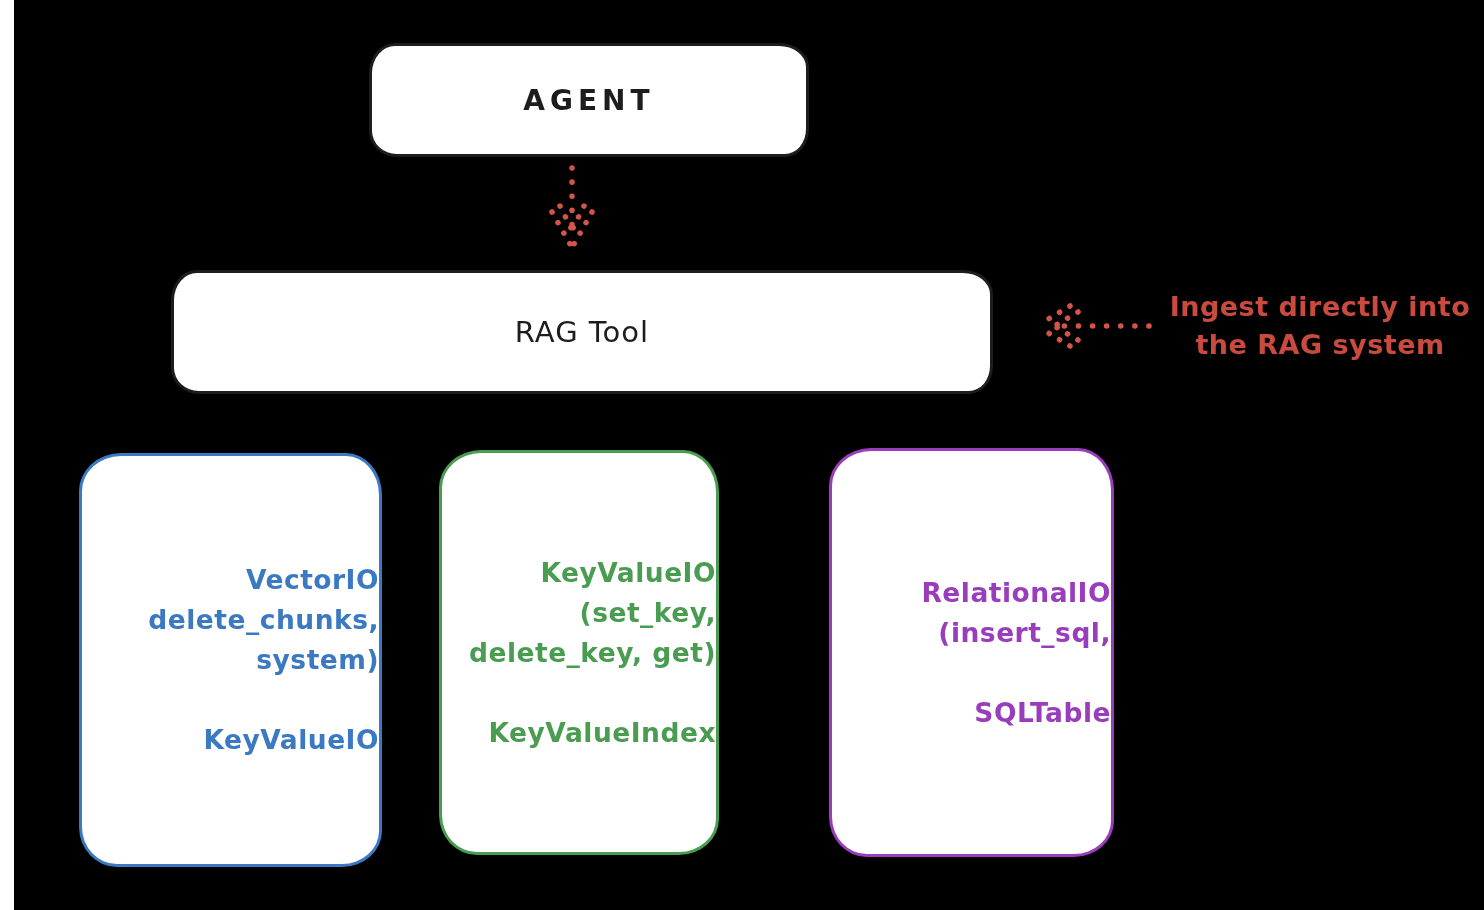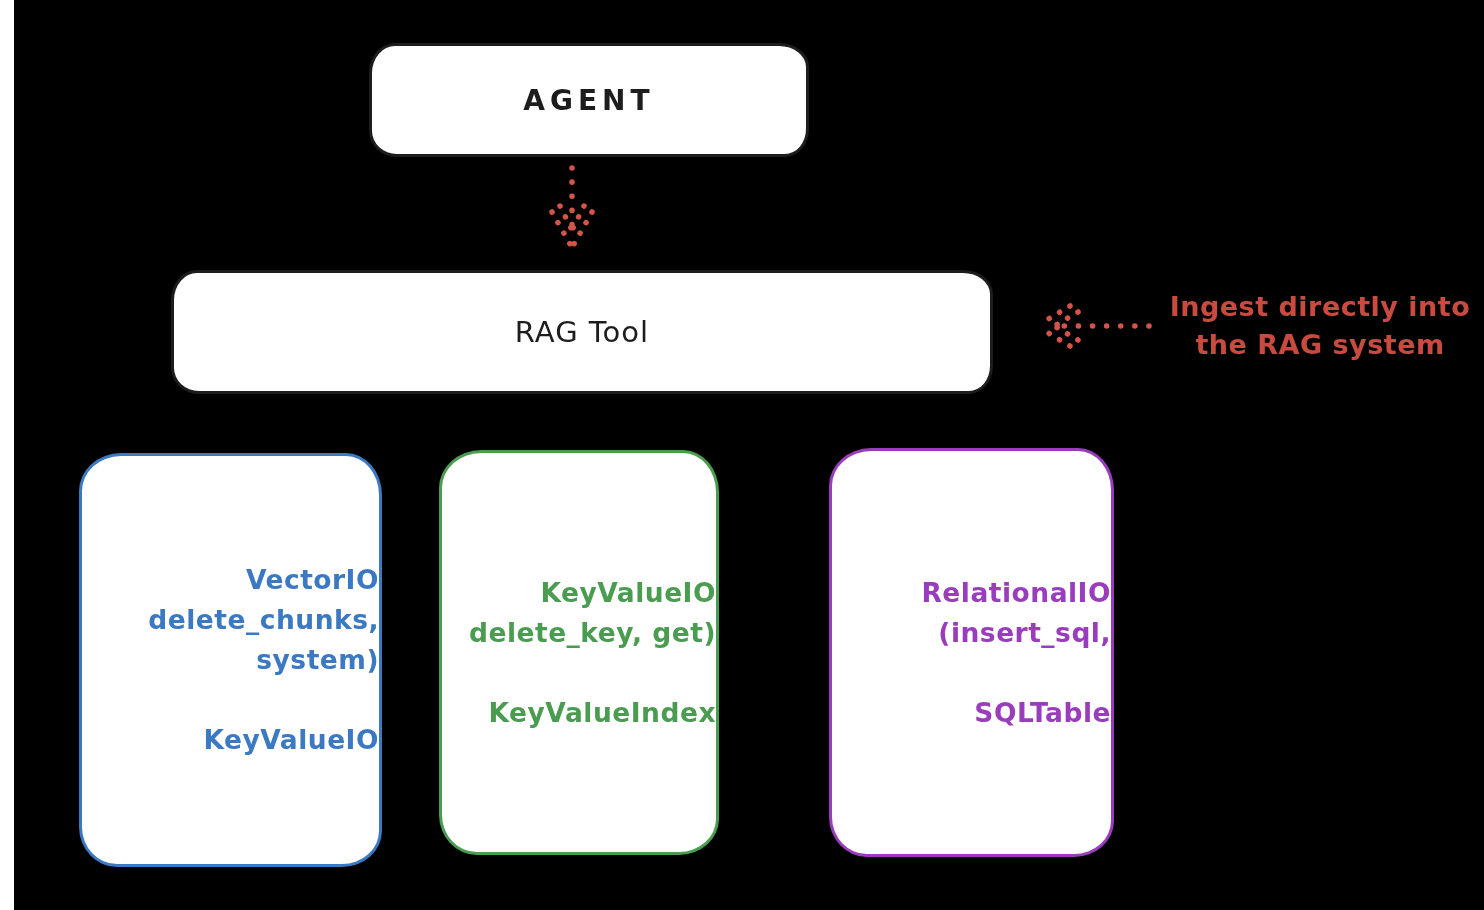--- a/index.html
+++ b/index.html
@@ -110,20 +110,21 @@
 
   <div class="box storage-box box-blue">
     <div>VectorIO</div>
     <div>delete_chunks,</div>
     <div>system)</div>
     <div class="index-label">KeyValueIO</div>
   </div>
 
   <div class="box storage-box box-green">
     <div>KeyValueIO</div>
+    <div>(set_key,</div>
     <div>delete_key, get)</div>
     <div class="index-label">KeyValueIndex</div>
   </div>
 
   <div class="box storage-box box-purple">
     <div>RelationalIO</div>
     <div>(insert_sql,</div>
     <div class="index-label">SQLTable</div>
   </div>
 

